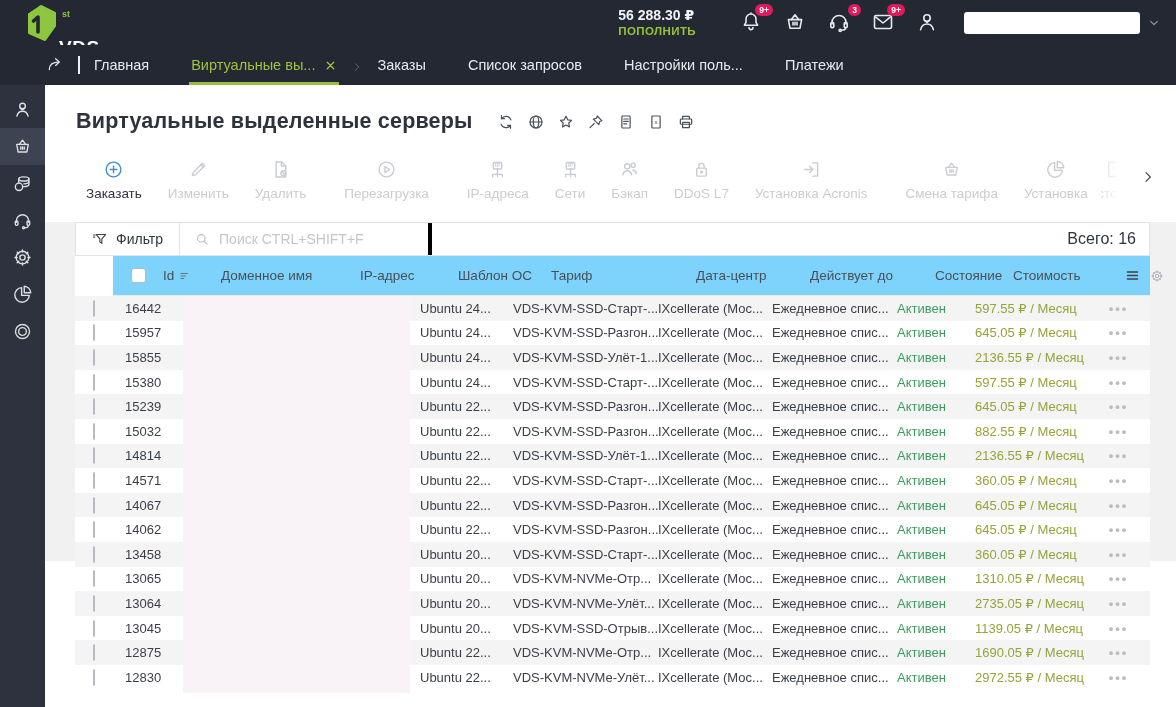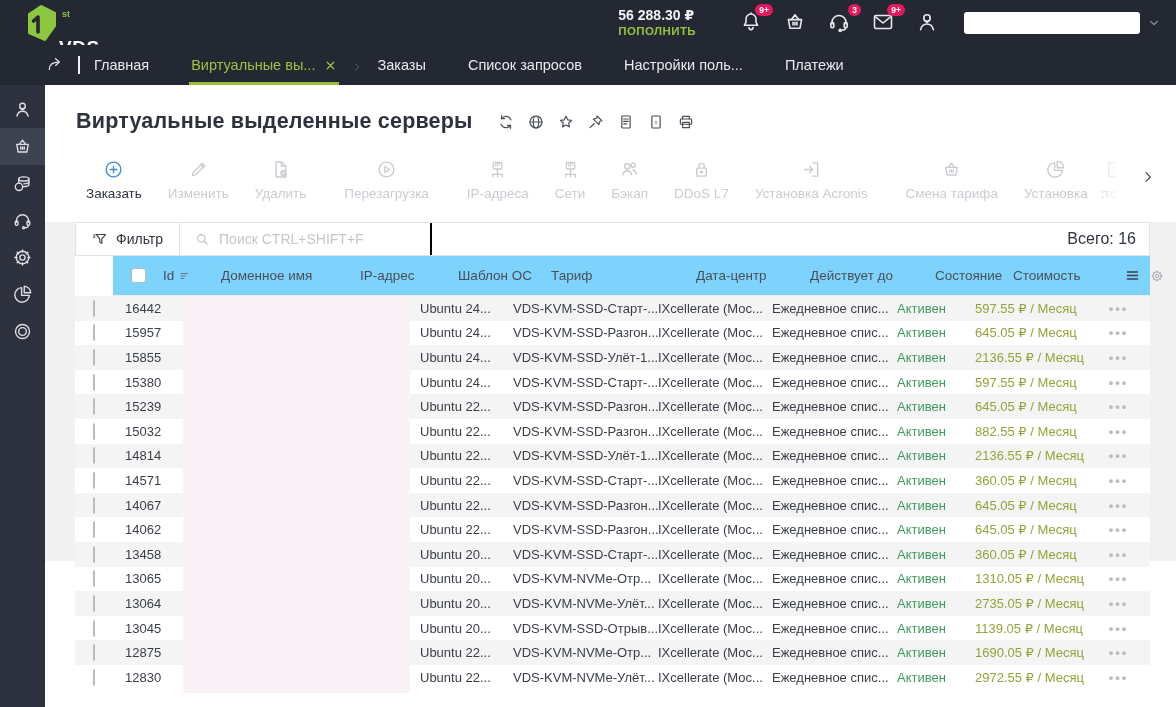--- a/index.html
+++ b/index.html
@@ -58,21 +58,21 @@
   .tool-div { width:1px; background:#dcdddf; margin:8px 6px 4px; }
   .tool-btn.fade { position:relative; max-width:72px; overflow:hidden; }
   .tool-btn.fade::after { content:""; position:absolute; top:0; right:0; bottom:0; width:34px; background:linear-gradient(to right, rgba(255,255,255,0), #fff 80%); }
   .tb-scroll { position:absolute; right:20px; top:84px; width:16px; height:16px; color:#3c414a; cursor:pointer; }
 
   
   .table-wrap { position:absolute; left:30px; top:137px; width:1075px; background:#fff; padding-bottom:7px; }
   .filterbar { height:34px; border:1px solid #e2e3e5; display:flex; align-items:center; background:#fff; }
   .filter-btn { display:flex; align-items:center; gap:8px; padding:0 16px 0 15px; height:100%; border-right:1px solid #e2e3e5; color:#2f343d; font-size:14px; cursor:pointer; }
   .filter-btn .icon { width:17px; height:17px; color:#3c414a; }
-  .searchcell { display:flex; align-items:center; gap:9px; padding:0 14px; width:252px; height:100%; border-right:2px solid #000000; }
+  .searchcell { display:flex; align-items:center; gap:9px; padding:0 14px; width:252px; height:100%; border-right:4px solid #000000; }
   .searchcell .icon { width:16px; height:16px; color:#b9bdc3; flex:0 0 auto; }
   .searchcell input { border:none; outline:none; font-size:14px; width:100%; font-family:inherit; color:#3c414a; background:transparent; }
   .searchcell input::placeholder { color:#c3c6cb; }
   .total { margin-left:auto; padding-right:13px; font-size:16px; color:#2f343d; }
 
   .grid-row { display:grid; grid-template-columns:32px 58px 139px 98px 93px 145px 114px 125px 78px 112px 1fr; padding-left:18px; align-items:center; }
   .thead { height:40px; border-bottom:1px solid #ebebed; background:#7dd3fc; font-size:13.5px; color:#4a4f57;margin-left:38px; }
   .thead .hc { display:flex; align-items:center; gap:5px; white-space:nowrap; overflow:hidden; }
   .sort-ic { width:12px; height:12px; color:#6d727a; flex:0 0 auto; }
   .head-tools { display:flex; align-items:center; justify-content:center; gap:10px; }

